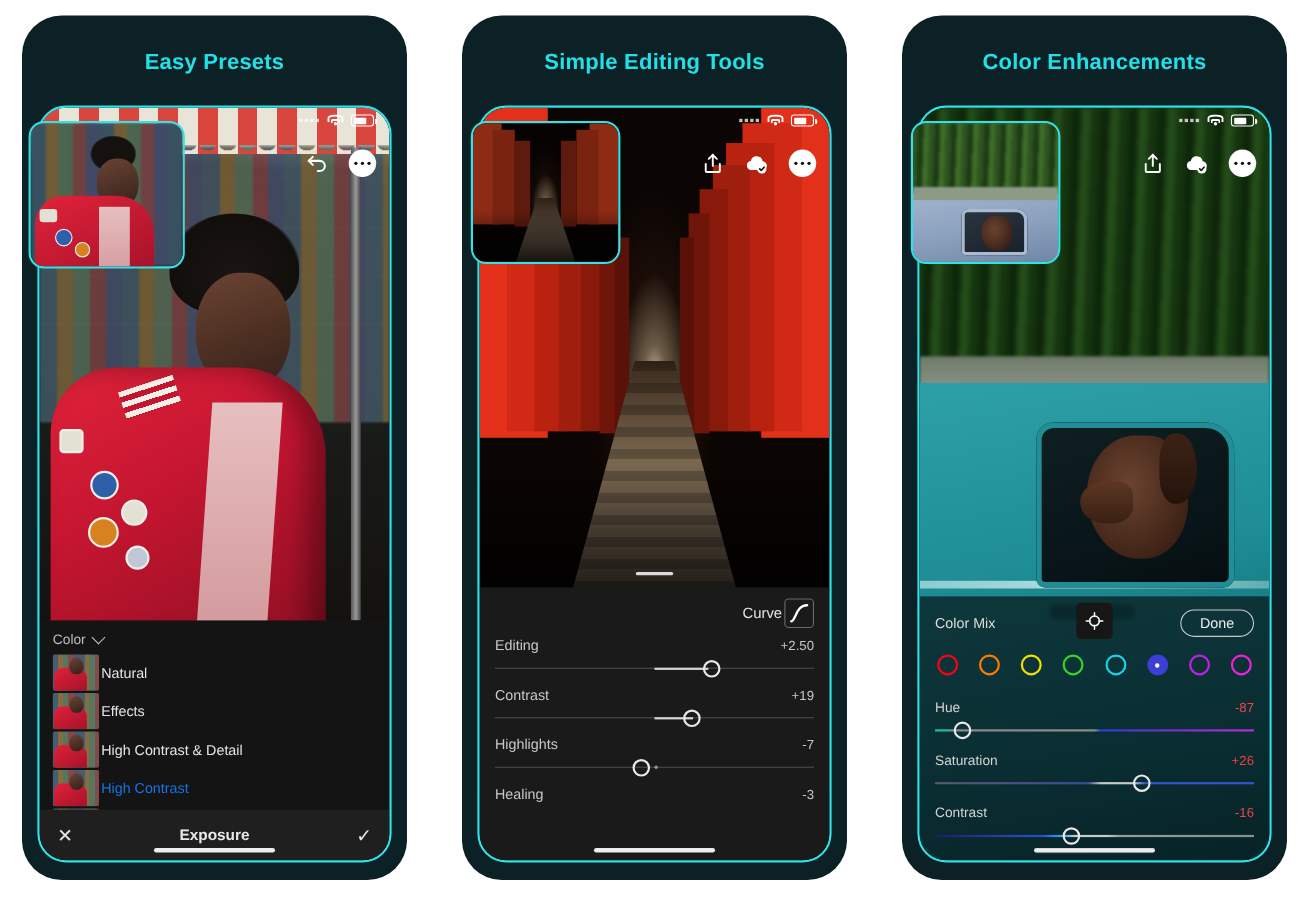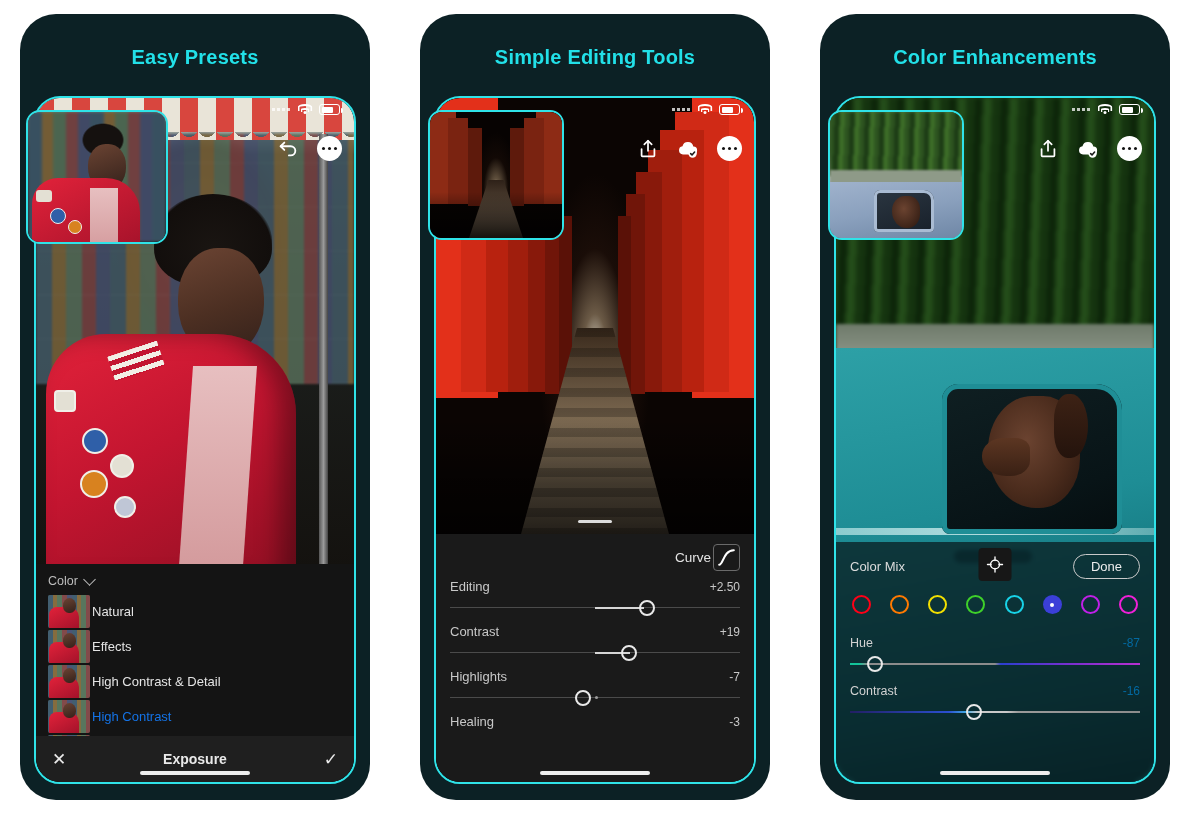--- a/index.html
+++ b/index.html
@@ -195,21 +195,21 @@
   .cm-head{display:flex;align-items:center;padding:12px 14px 0;position:relative;}
   .cm-title{color:#DCDCDC;font-size:13px;}
   .cm-target{position:absolute;left:50%;transform:translateX(-50%);top:6px;width:33px;height:33px;background:#171717;border-radius:4px;display:flex;align-items:center;justify-content:center;}
   .done-btn{margin-left:auto;border:1px solid #C9C9C9;border-radius:14px;padding:4px 17px;color:#EDEDED;font-size:13px;}
   .swatches{display:flex;justify-content:space-between;padding:16px 16px 0;}
   .swatch{width:19px;height:19px;border-radius:50%;border:2.4px solid #fff;box-sizing:border-box;}
   .swatch.sel{display:flex;align-items:center;justify-content:center;border:none;}
   .swatch.sel i{width:4px;height:4px;border-radius:50%;background:#fff;display:block;}
   .p3-slider{padding:10px 14px 0;}
   .p3-slider .slider-head .nm{color:#D2D2D2;font-size:12.5px;}
-  .p3-slider .slider-head .vl{color:#0369a1;font-size:12px;}
+  .p3-slider .slider-head .vl{color:#ef4444;font-size:12px;}
 
   .home-ind{position:absolute;left:50%;transform:translateX(-50%);bottom:7px;width:110px;height:4.5px;border-radius:3px;background:#EDEDED;z-index:12;}
 </style>
 </head>
 <body>
 
 <div class="stage">
 
   <div class="phone">
     <div class="phone-title">Easy Presets</div>
@@ -621,20 +621,30 @@
             <div class="slider-head">
                 <span class="nm">Hue</span>
                 <span class="vl">-87</span>
               </div>
             <div class="track">
               <div class="base" style="background:linear-gradient(90deg,#13c49a 0%,#13c49a 3%,#8c8c8c 6%,#8c8c8c 50%,#2b3fd0 52%,#7a2fd0 76%,#b82fd0 100%);height:2px;"></div>
               <div class="knob" style="left:6%;"></div>
             </div>
           </div>
 
+          <div class="p3-slider">
+            <div class="slider-head">
+                <span class="nm">Saturation</span>
+                <span class="vl">+26</span>
+              </div>
+            <div class="track">
+              <div class="base" style="background:linear-gradient(90deg,#55586e 0%,#3a4a9a 48%,#c8c8c8 52%,#c8c8c8 62%,#2b56d0 66%,#2b56d0 100%);height:2px;"></div>
+              <div class="knob" style="left:62%;"></div>
+            </div>
+          </div>
 
           <div class="p3-slider">
             <div class="slider-head">
                 <span class="nm">Contrast</span>
                 <span class="vl">-16</span>
               </div>
             <div class="track">
               <div class="base" style="background:linear-gradient(90deg,#221f63 0%,#2b4fd0 34%,#3fa8e0 40%,#c9c9c9 44%,#c9c9c9 54%,#9a9a9a 58%,#8c8c8c 100%);height:2px;"></div>
               <div class="knob" style="left:40%;"></div>
             </div>

